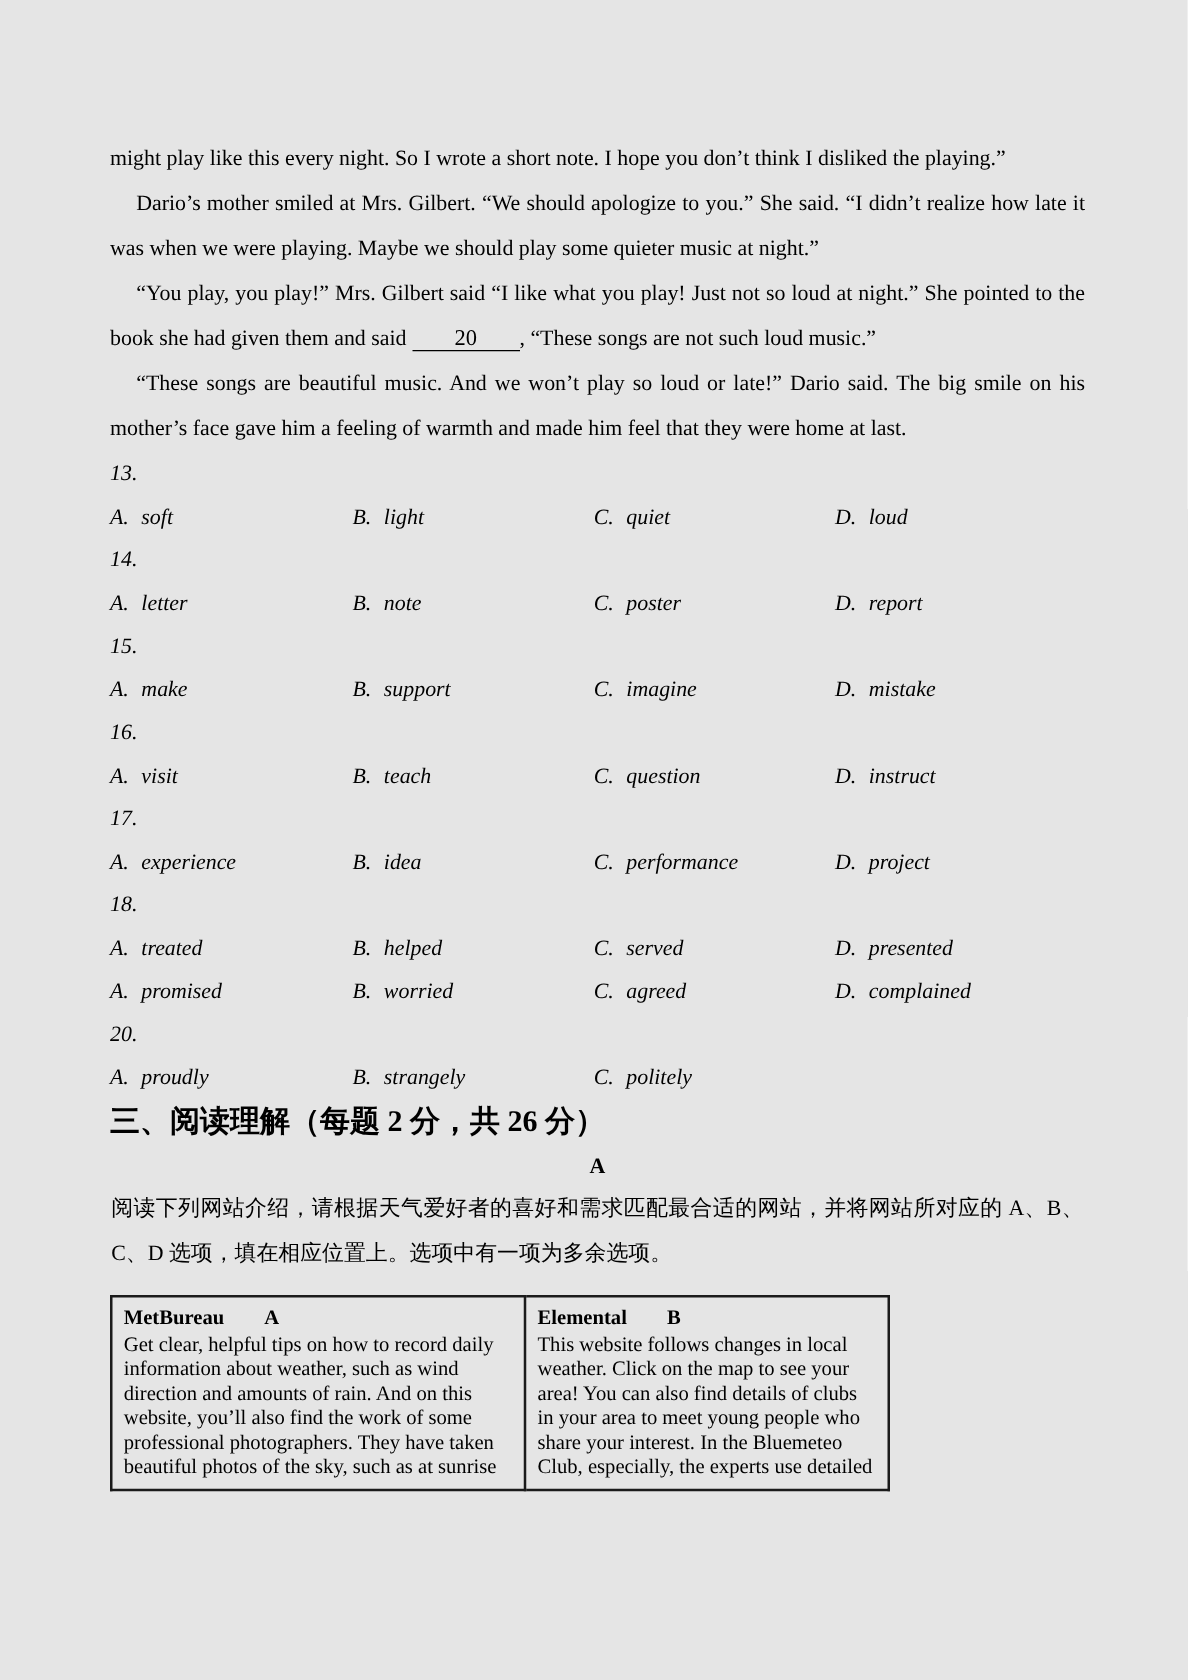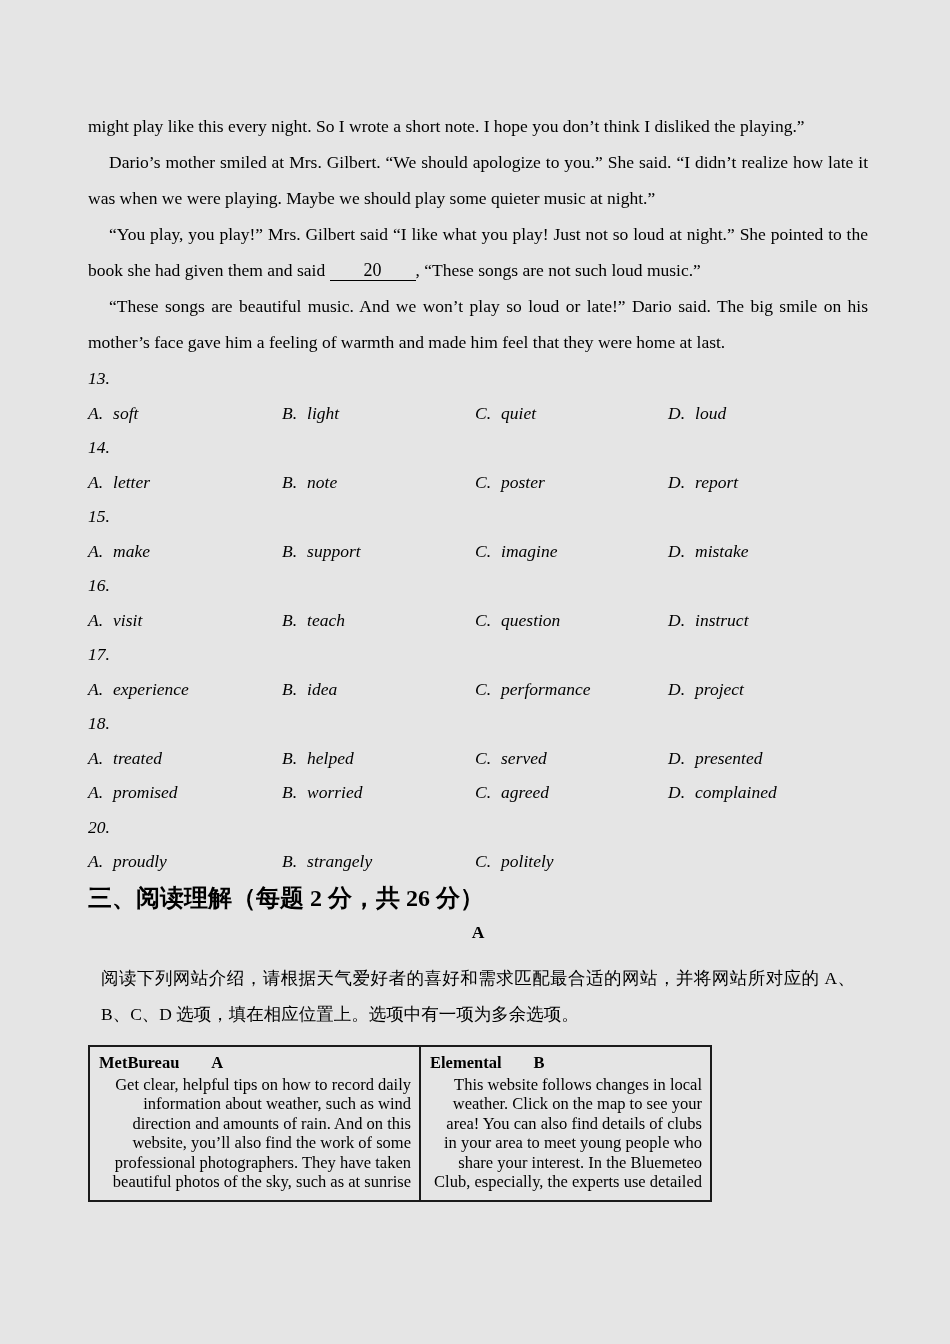--- a/index.html
+++ b/index.html
@@ -23,33 +23,33 @@
   .opts { display:grid; grid-template-columns:194px 193px 193px 1fr; }
   .opt { white-space:nowrap; }
   .opt .letter { display:inline-block; margin-right:10px; }
 
   
   .section-heading {
     margin:0; font-size:24px; font-weight:bold; line-height:38px;
     font-family:"Liberation Serif", serif;
   }
   .part-label { text-align:center; font-weight:bold; font-size:17.5px; line-height:30px; }
-  .instruction { margin:13px; font-size:17.5px; line-height:36px; text-align:justify; }
+  .instruction { margin:1px; font-size:17.5px; line-height:36px; text-align:justify; }
 
   
-  .websites-table { border-collapse:collapse; margin-top:4px; table-layout:fixed; }
+  .websites-table { border-collapse:collapse; margin-top:16px; table-layout:fixed; }
   .websites-table td {
     box-sizing:border-box; border:2px solid #1b1b1b; vertical-align:top;
     padding:4px 8px 0 9px; height:155px; overflow:hidden;
   }
   .websites-table td.c1 { width:331px; }
   .websites-table td.c2 { width:291px; }
   .cell-head { font-weight:bold; font-size:16.5px; line-height:24px; }
   .cell-head .ans { display:inline-block; margin-left:32px; }
-  .cell-body { font-size:16.5px; line-height:19.6px; text-align:right; }
+  .cell-body { font-size:16.5px; line-height:19.6px; text-align:left; }
 </style>
 </head>
 <body>
 
 <div class="page">
 
   <div class="passage">
     <p>might play like this every night. So I wrote a short note. I hope you don’t think I disliked the playing.”</p>
     <p class="indent">Dario’s mother smiled at Mrs. Gilbert. “We should apologize to you.” She said. “I didn’t realize how late it was when we were playing. Maybe we should play some quieter music at night.”</p>
     <p class="indent"><span>“You play, you play!” Mrs. Gilbert said “I like what you play! Just not so loud at night.” She pointed to the book she had given them and said&nbsp;</span><span class="blank">20</span><span>, “These songs are not such loud music.”</span></p>

